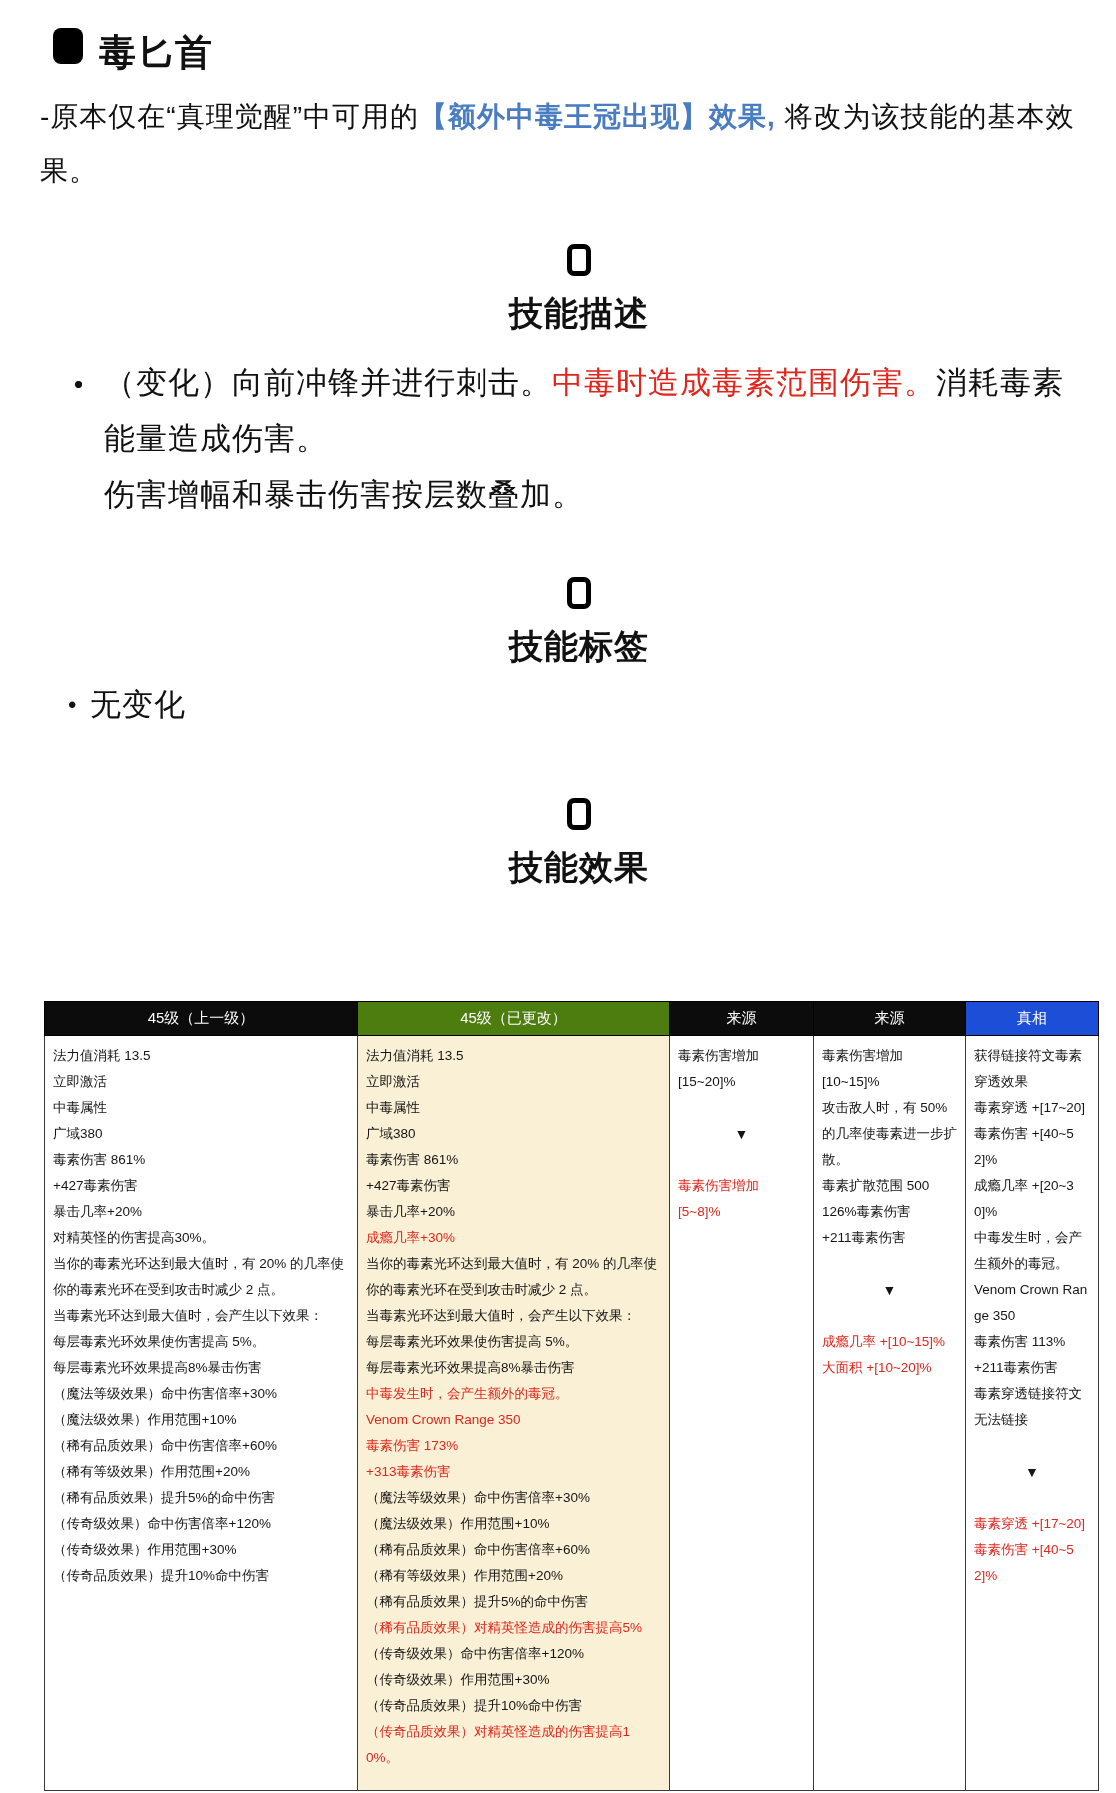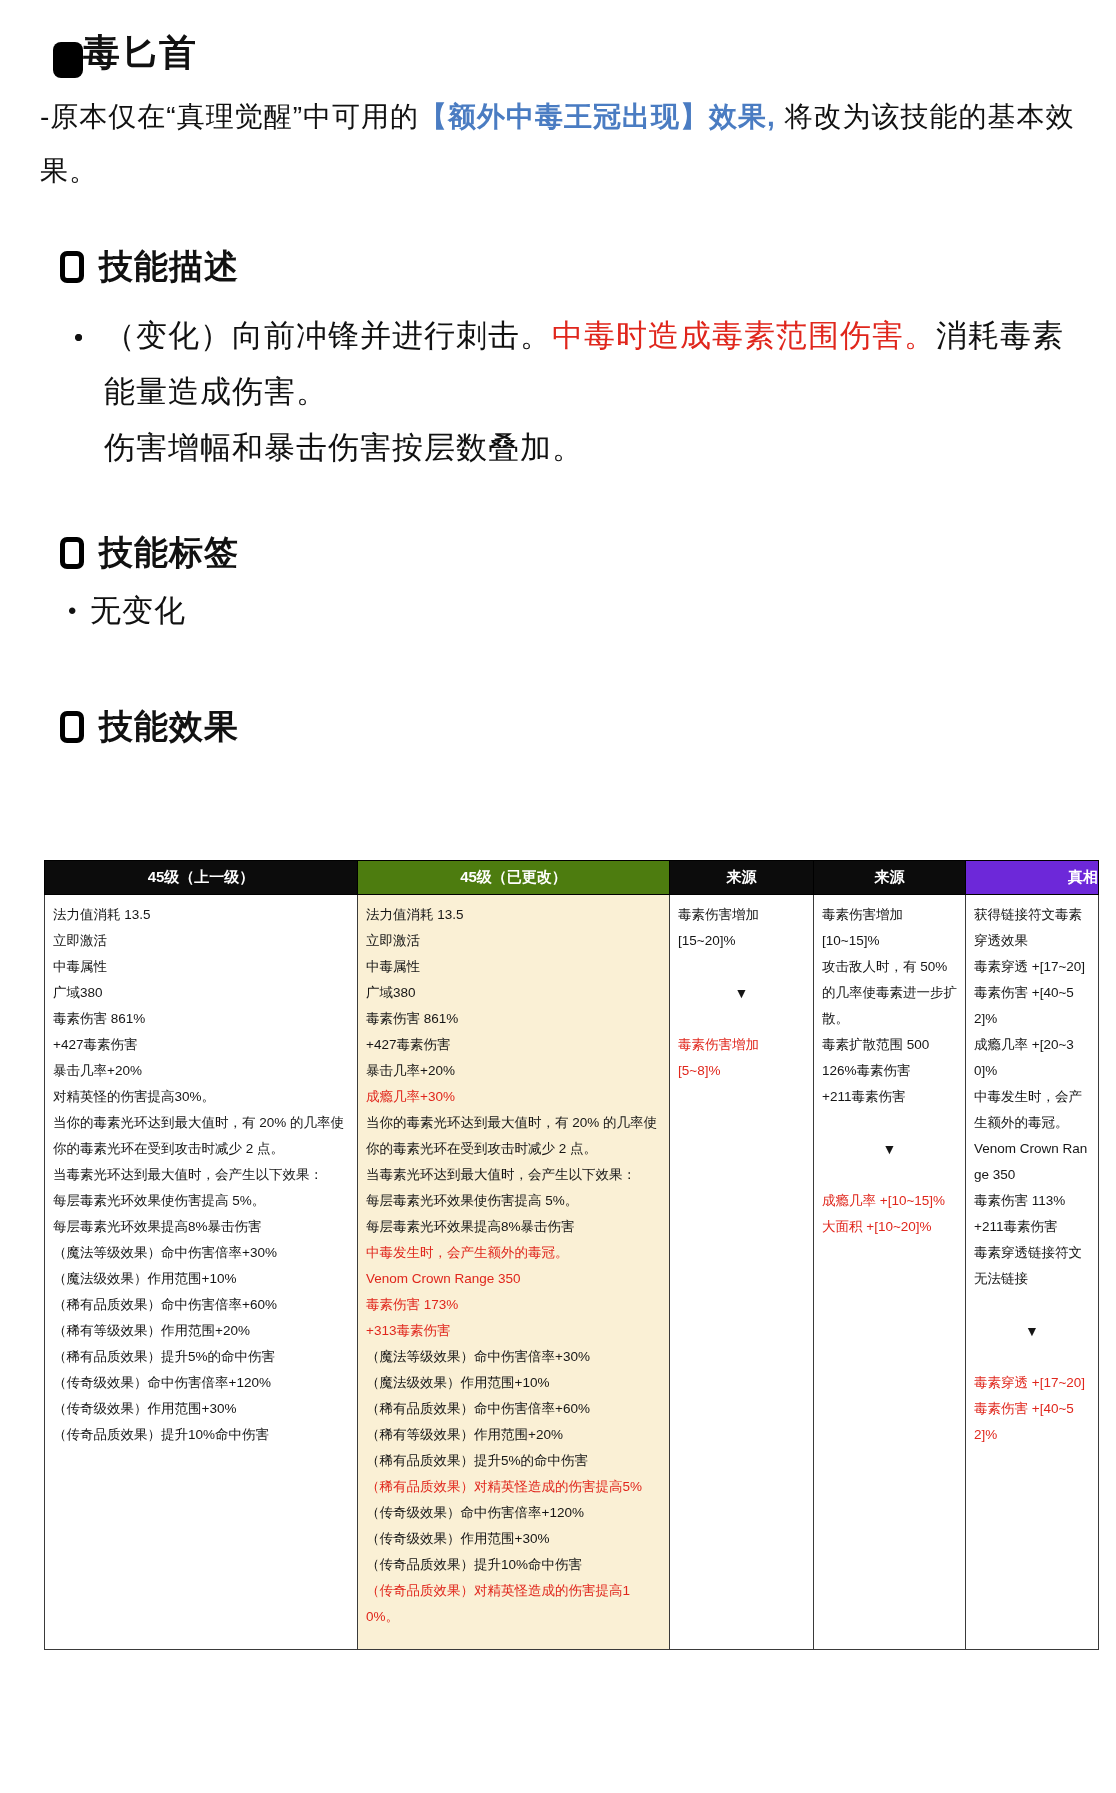--- a/index.html
+++ b/index.html
@@ -4,48 +4,48 @@
 <style>
   :root { --blue:#4a7cc2; --red:#e0261c; --ink:#111; }
   * { box-sizing: border-box; margin:0; padding:0; }
   html,body { width:1116px; }
   body {
     height:1793px; overflow:hidden; background:#fff;
     font-family:"Liberation Sans","DejaVu Sans",sans-serif; color:var(--ink);
   }
   .page { padding:28px 18px 0 40px; }
 
-  .h1-row { display:flex; align-items:flex-end; gap:0;padding-left:13px; }
+  .h1-row { display:flex; align-items:flex-start; gap:16px;padding-left:13px; }
   .sq-filled { width:30px; height:36px; background:#000; border-radius:8px; flex:0 0 auto; }
   .h1-text { font-size:37px; font-weight:bold; letter-spacing:1px; }
 
   .intro { margin-top:12px; font-size:28px; line-height:54px; letter-spacing:1px; max-width:1060px; }
   .seg.black { color:var(--ink); }
   .seg.blue { color:var(--blue); font-weight:bold; }
   .seg.red { color:var(--red); }
   .seg.bold { font-weight:bold; }
 
-  .sec-head { display:flex; align-items:center; gap:15px; margin-left:20px; }
+  .sec-head { display:flex; align-items:center; gap:15px; margin-left:20px;flex-direction:column; }
   .sq-hollow { width:24px; height:32px; border:5px solid #000; border-radius:7px; flex:0 0 auto; }
   .sec-title { font-size:34px; font-weight:bold; letter-spacing:1px; }
   #sec-desc { margin-top:46px; }
   #sec-tags { margin-top:54px; }
   #sec-effects { margin-top:72px; }
 
   .bullets { margin-top:18px; }
   .bullet-item { position:relative; padding-left:64px; font-size:31px; line-height:56px;
                  max-width:1040px; margin-bottom:14px; letter-spacing:1px; }
   .bullet-item .marker { position:absolute; left:34px; top:1px; font-size:26px; }
 
   .tag-bullet { margin-top:14px; position:relative; padding-left:50px; font-size:31px;
                 line-height:42px; letter-spacing:1px; }
   .tag-bullet .marker { position:absolute; left:28px; top:0; font-size:24px; }
 
   table.fx { border-collapse:collapse; table-layout:fixed; width:1054px; margin:110px 0 0 4px; }
-  table.fx th { color:#fff; font-size:15px; font-weight:bold; height:34px;
+  table.fx th { color:#fff; font-size:15px; font-weight:normal; height:34px;
                 text-align:center; border:1.5px solid #000; }
   table.fx td { border:1.5px solid #3a3a3a; vertical-align:top; padding:7px 8px; }
   td .cell { min-height:740px; }
   td .line { font-size:13.5px; line-height:26px; min-height:26px; color:#151515;
              word-break:break-all; }
   td .line.red { color:var(--red); }
   td .line.center { text-align:center; font-size:14px; }
 </style>
 </head>
 <body>
@@ -89,21 +89,21 @@
         <col style="width: 144px;">
         <col style="width: 152px;">
         <col style="width: 133px;">
       </colgroup>
     <thead>
         <tr id="fx-head">
           <th style="background: rgb(12, 12, 12);">45级（上一级）</th>
           <th style="background: #4d7c0f;">45级（已更改）</th>
           <th style="background: rgb(12, 12, 12);">来源</th>
           <th style="background: rgb(12, 12, 12);">来源</th>
-          <th style="background: #6d28d9; text-align: right;">真相</th>
+          <th style="background: #1d4ed8;">真相</th>
         </tr>
       </thead>
     <tbody>
         <tr id="fx-body">
           <td>
             <div class="cell">
               <div class="line">法力值消耗 13.5</div>
               <div class="line">立即激活</div>
               <div class="line">中毒属性</div>
               <div class="line">广域380</div>

